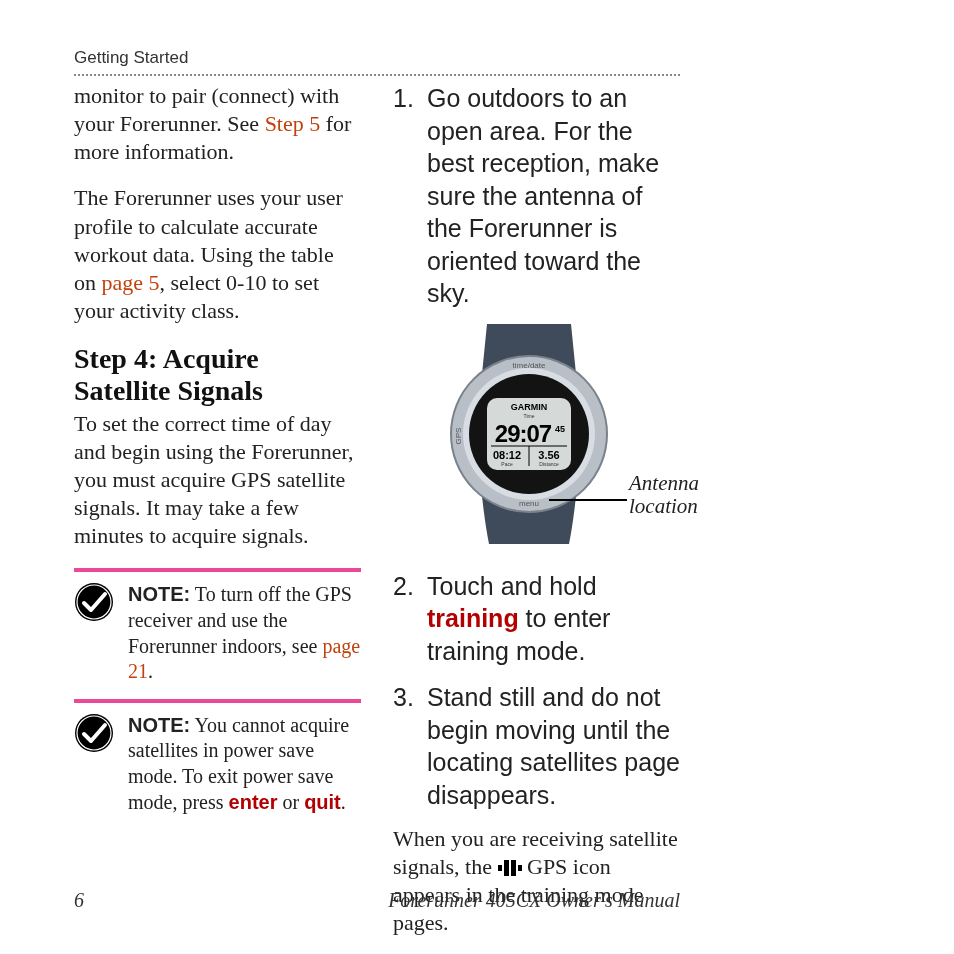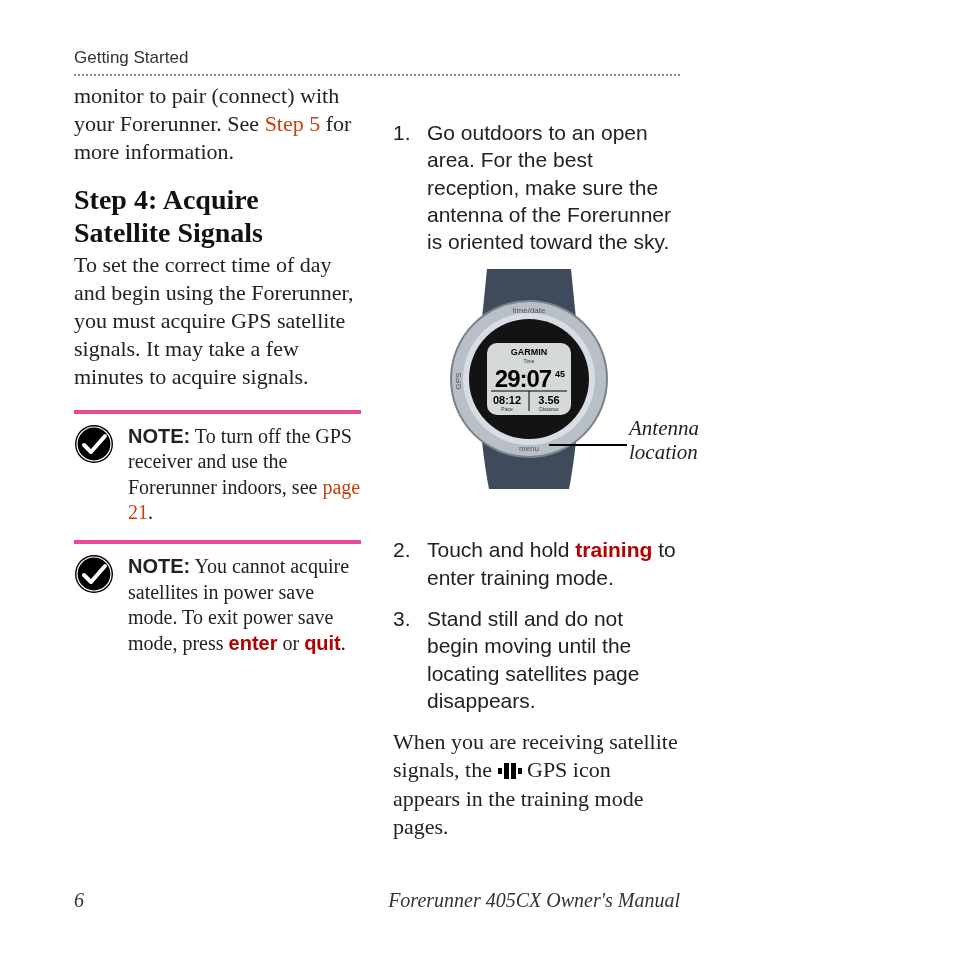--- a/index.html
+++ b/index.html
@@ -11,21 +11,21 @@
   .col { flex: 1; font-size: 22px; line-height: 1.28; }
   .col p { margin-bottom: 18px; }
   .sans { font-family: Arial, Helvetica, sans-serif; }
   .serif { font-family: "Times New Roman", Times, serif; }
   .link { color: #c2410c; }
   .heading { font-family: Liberation Serif, serif; font-weight: bold; font-size: 28px; line-height: 1.15; margin: 18px 0 2px 0; color: #111; }
   .note-block { display: flex; align-items: flex-start; gap: 14px; border-top: 4px solid #ec4899; padding: 10px 0 0 0; margin: 0 0 14px 0; }
   .note-block .text { font-size: 20px; line-height: 1.28; }
   .note-icon { flex: 0 0 40px; width: 40px; height: 40px; }
   .enter, .quit, .training { font-family: Arial, Helvetica, sans-serif; font-weight: bold; color: #b30000; }
-  ol.steps { list-style: none; counter-reset: step; font-family: Arial, Helvetica, sans-serif; font-size: 21px; line-height: 1.3; margin-top: 37px; }
+  ol.steps { list-style: none; counter-reset: step; font-family: Arial, Helvetica, sans-serif; font-size: 25px; line-height: 1.3; }
   ol.steps > li { counter-increment: step; position: relative; padding-left: 34px; margin-bottom: 14px; }
   ol.steps > li::before { content: counter(step) "."; position: absolute; left: 0; top: 0; }
   .watch-wrap { position: relative; width: 100%; height: 230px; margin: 4px 0 16px 0; }
   .watch-svg { position: absolute; left: 36px; top: 0; }
   .antenna-label { position: absolute; left: 236px; top: 148px; font-family: "Times New Roman", Times, serif; font-style: italic; font-size: 21px; line-height: 1.1; }
   .antenna-line { position: absolute; left: 156px; top: 175px; width: 78px; height: 2px; background: #000; }
   .footer { position: absolute; bottom: 42px; left: 74px; right: 74px; display: flex; justify-content: space-between; font-family: "Times New Roman", Times, serif; font-style: italic; font-size: 20px; color: #333; }
   .gps-icon { display: inline-block; vertical-align: -2px; }
 </style>
 </head>
@@ -34,20 +34,23 @@
 <div class="page">
 
   <div class="running-head">Getting Started</div>
   <hr class="dotted-rule">
 
   <div class="columns">
 
     <div class="col serif">
       <p>
         <span>monitor to pair (connect) with your Forerunner. See </span><span class="link">Step 5</span><span> for more information.</span>
+      </p>
+      <p>
+        <span>The Forerunner uses your user profile to calculate accurate workout data. Using the table on </span><span class="link">page 5</span><span>, select 0-10 to set your activity class.</span>
       </p>
 
       <h2 class="heading">Step 4: Acquire Satellite Signals</h2>
 
       <p>To set the correct time of day and begin using the Forerunner, you must acquire GPS satellite signals. It may take a few minutes to acquire signals.</p>
 
       <div class="note-block">
         <svg class="note-icon" viewBox="0 0 40 40">
           <circle cx="20" cy="20" r="19" fill="#000"></circle>
           <circle cx="20" cy="20" r="17" fill="none" stroke="#fff" stroke-width="1.2"></circle>

